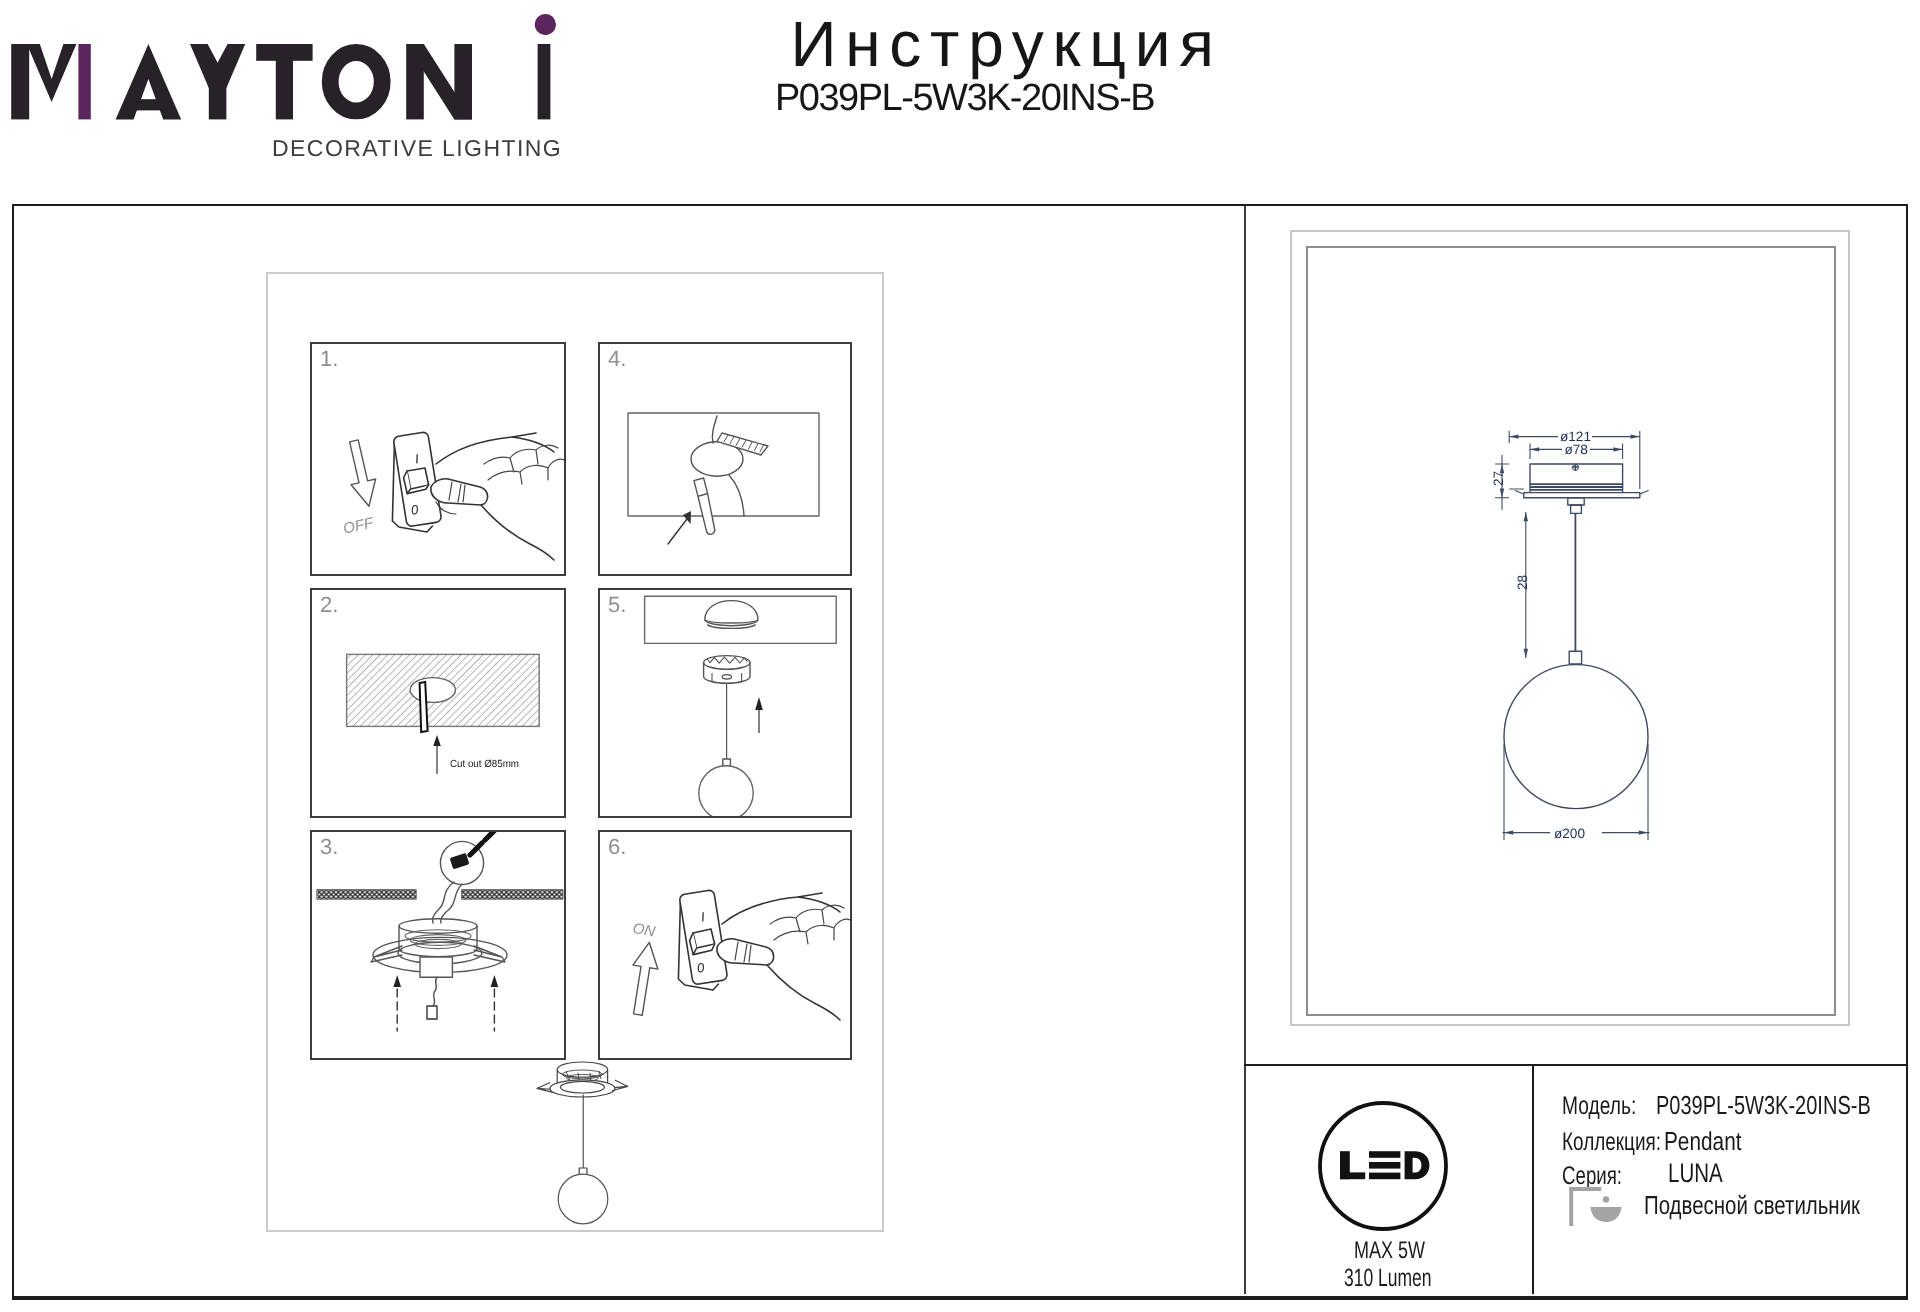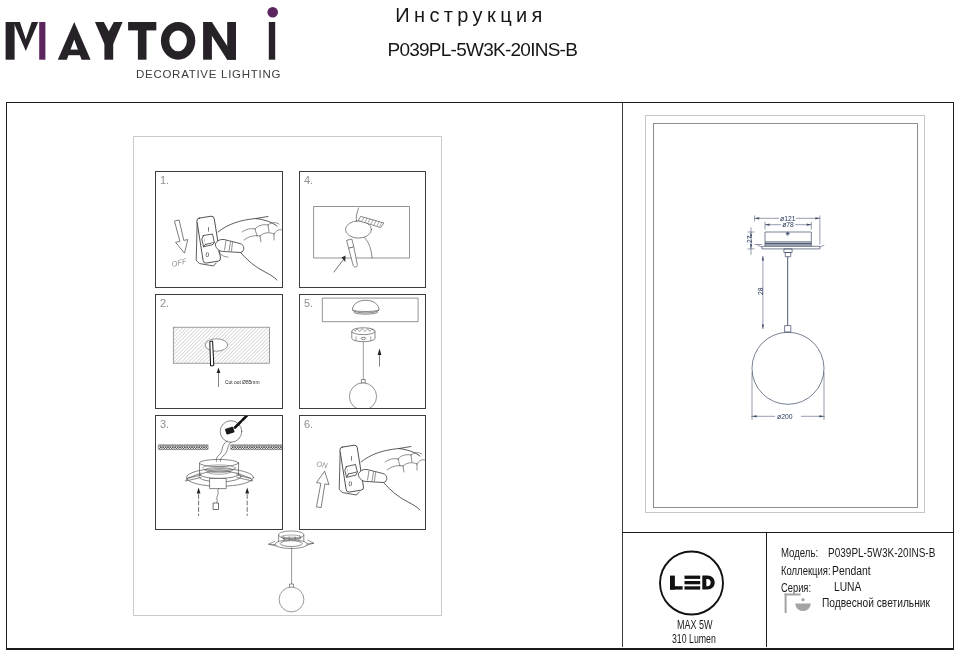--- a/index.html
+++ b/index.html
@@ -37,21 +37,21 @@
     <rect x="227.2" y="22" width="8.8" height="37.7"></rect>
 
     <rect x="268.8" y="22" width="6.4" height="37.7"></rect>
 
     <circle cx="272.7" cy="12.3" r="5.3" fill="#5b265e"></circle>
   </g>
 
   <text x="136" y="78" font-size="11.5" letter-spacing="0.72" fill="#3f3b40">DECORATIVE LIGHTING</text>
 </svg>
 
-<div class="abs" style="left:395.2px;top:4px;font-size:20px;letter-spacing:4.39px;color:#161616;white-space:nowrap;">Инструкция</div>
+<div class="abs" style="left:395.2px;top:4px;font-size:32px;letter-spacing:4.39px;color:#161616;white-space:nowrap;">Инструкция</div>
 
 <div class="abs" style="left:387.5px;top:38.5px;font-size:19px;letter-spacing:-0.75px;color:#161616;white-space:nowrap;">P039PL-5W3K-20INS-B</div>
 
 <div class="abs" style="left:6px;top:102px;width:946px;height:545px;border:1.4px solid #1c1c1c;border-bottom-width:2.2px;"></div>
 
 <div class="abs" style="left:622px;top:103px;width:1.2px;height:544px;background:#3c3c3c;"></div>
 
 <div class="abs" style="left:133px;top:136px;width:307px;height:478px;border:1px solid #cbcbcb;"></div>
 
 <div class="stepbox" style="left:155px;top:171px;width:126px;height:115px;">

